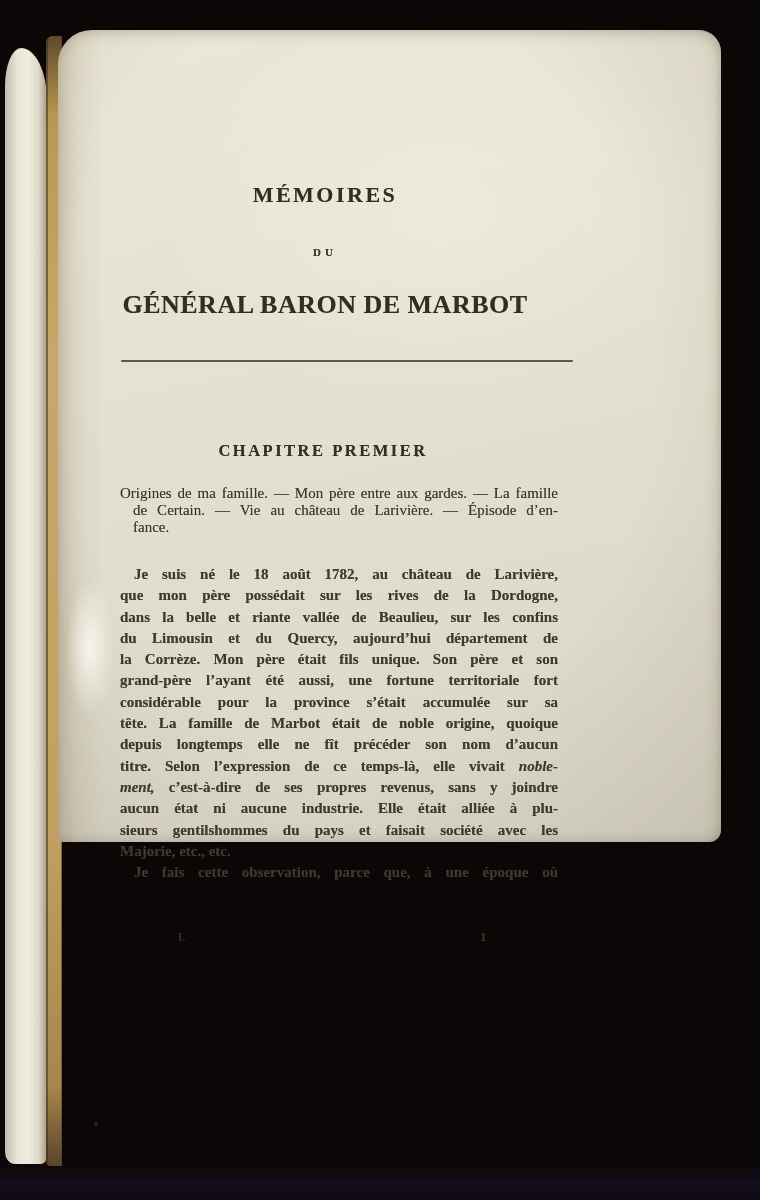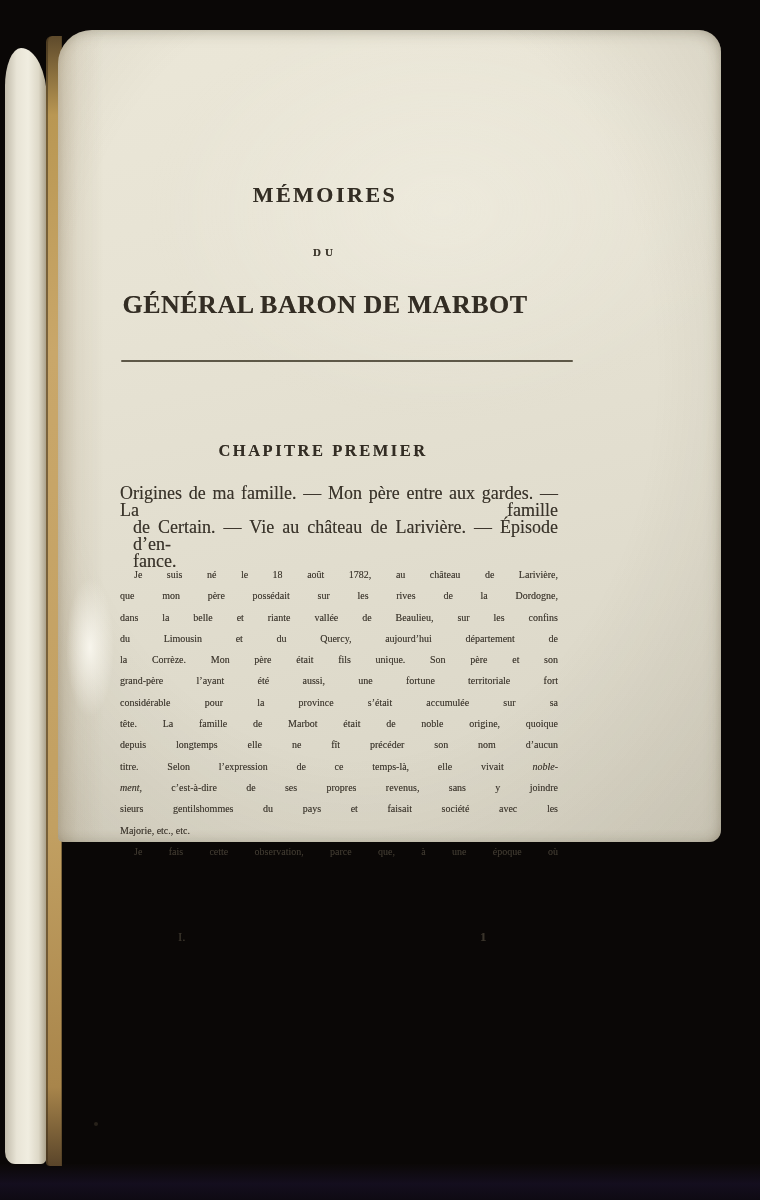--- a/index.html
+++ b/index.html
@@ -75,26 +75,26 @@
   .title-du    { top: 216px; font-size: 11px; font-weight: bold; letter-spacing: 4px;
                  text-align: center; margin-left: -14px; color: #3a342a; }
   .title-author{ top: 260px; font-size: 26px; font-weight: bold; letter-spacing: 0.5px;
                  text-align: center; margin-left: -14px; color: #332d24; white-space: nowrap; }
   .title-rule  { top: 330px; left: 1px; width: 452px !important; height: 2px;
                  background: #45402f; opacity: 0.85; border-radius: 1px; }
 
   .chapter-heading { top: 411px; font-size: 16.5px; font-weight: bold; letter-spacing: 2.5px;
                  text-align: center; margin-left: -16px; color: #332d24; white-space: nowrap; }
 
-  .summary { top: 455px; font-size: 18px; line-height: 17px; color: #3a342b; }
+  .summary { top: 455px; font-size: 15px; line-height: 17px; color: #3a342b; }
   .summary .sline { text-align: justify; text-align-last: justify; }
   .summary .sline.hang { padding-left: 13px; }
   .summary .sline.endline { text-align: right; text-align-last: left; }
 
-  .bodytext { top: 534px; font-size: 10px; line-height: 21.3px; color: #3f3930; }
+  .bodytext { top: 534px; font-size: 15px; line-height: 21.3px; color: #3f3930; font-weight: bold; }
   .bline { text-align: justify; text-align-last: justify; }
   .bline.ind { padding-left: 14px; }
   .bline.endline { text-align: right; text-align-last: left; }
   .em { font-style: italic; }
 
   .footer { top: 899px; height: 20px; font-size: 13px; color: #3a342b; }
   .footer .sig  { position: absolute; left: 58px;  }
   .footer .pnum { position: absolute; left: 360px; font-weight: bold; }
 </style>
 </head>
@@ -131,20 +131,21 @@
         <div class="bline">que mon père possédait sur les rives de la Dordogne,</div>
         <div class="bline">dans la belle et riante vallée de Beaulieu, sur les confins</div>
         <div class="bline">du Limousin et du Quercy, aujourd’hui département de</div>
         <div class="bline">la Corrèze. Mon père était fils unique. Son père et son</div>
         <div class="bline">grand-père l’ayant été aussi, une fortune territoriale fort</div>
         <div class="bline">considérable pour la province s’était accumulée sur sa</div>
         <div class="bline">tête. La famille de Marbot était de noble origine, quoique</div>
         <div class="bline">depuis longtemps elle ne fît précéder son nom d’aucun</div>
         <div class="bline"><span>titre. Selon l’expression de ce temps-là, elle vivait </span><span class="em">noble-</span></div>
         <div class="bline"><span class="em">ment,</span><span> c’est-à-dire de ses propres revenus, sans y joindre</span></div>
+        <div class="bline">aucun état ni aucune industrie. Elle était alliée à plu-</div>
         <div class="bline">sieurs gentilshommes du pays et faisait société avec les</div>
         <div class="bline endline">Majorie, etc., etc.</div>
         <div class="bline ind">Je fais cette observation, parce que, à une époque où</div>
       </div>
 
       <div class="footer">
         <span class="sig">I.</span>
         <span class="pnum">1</span>
       </div>
 

